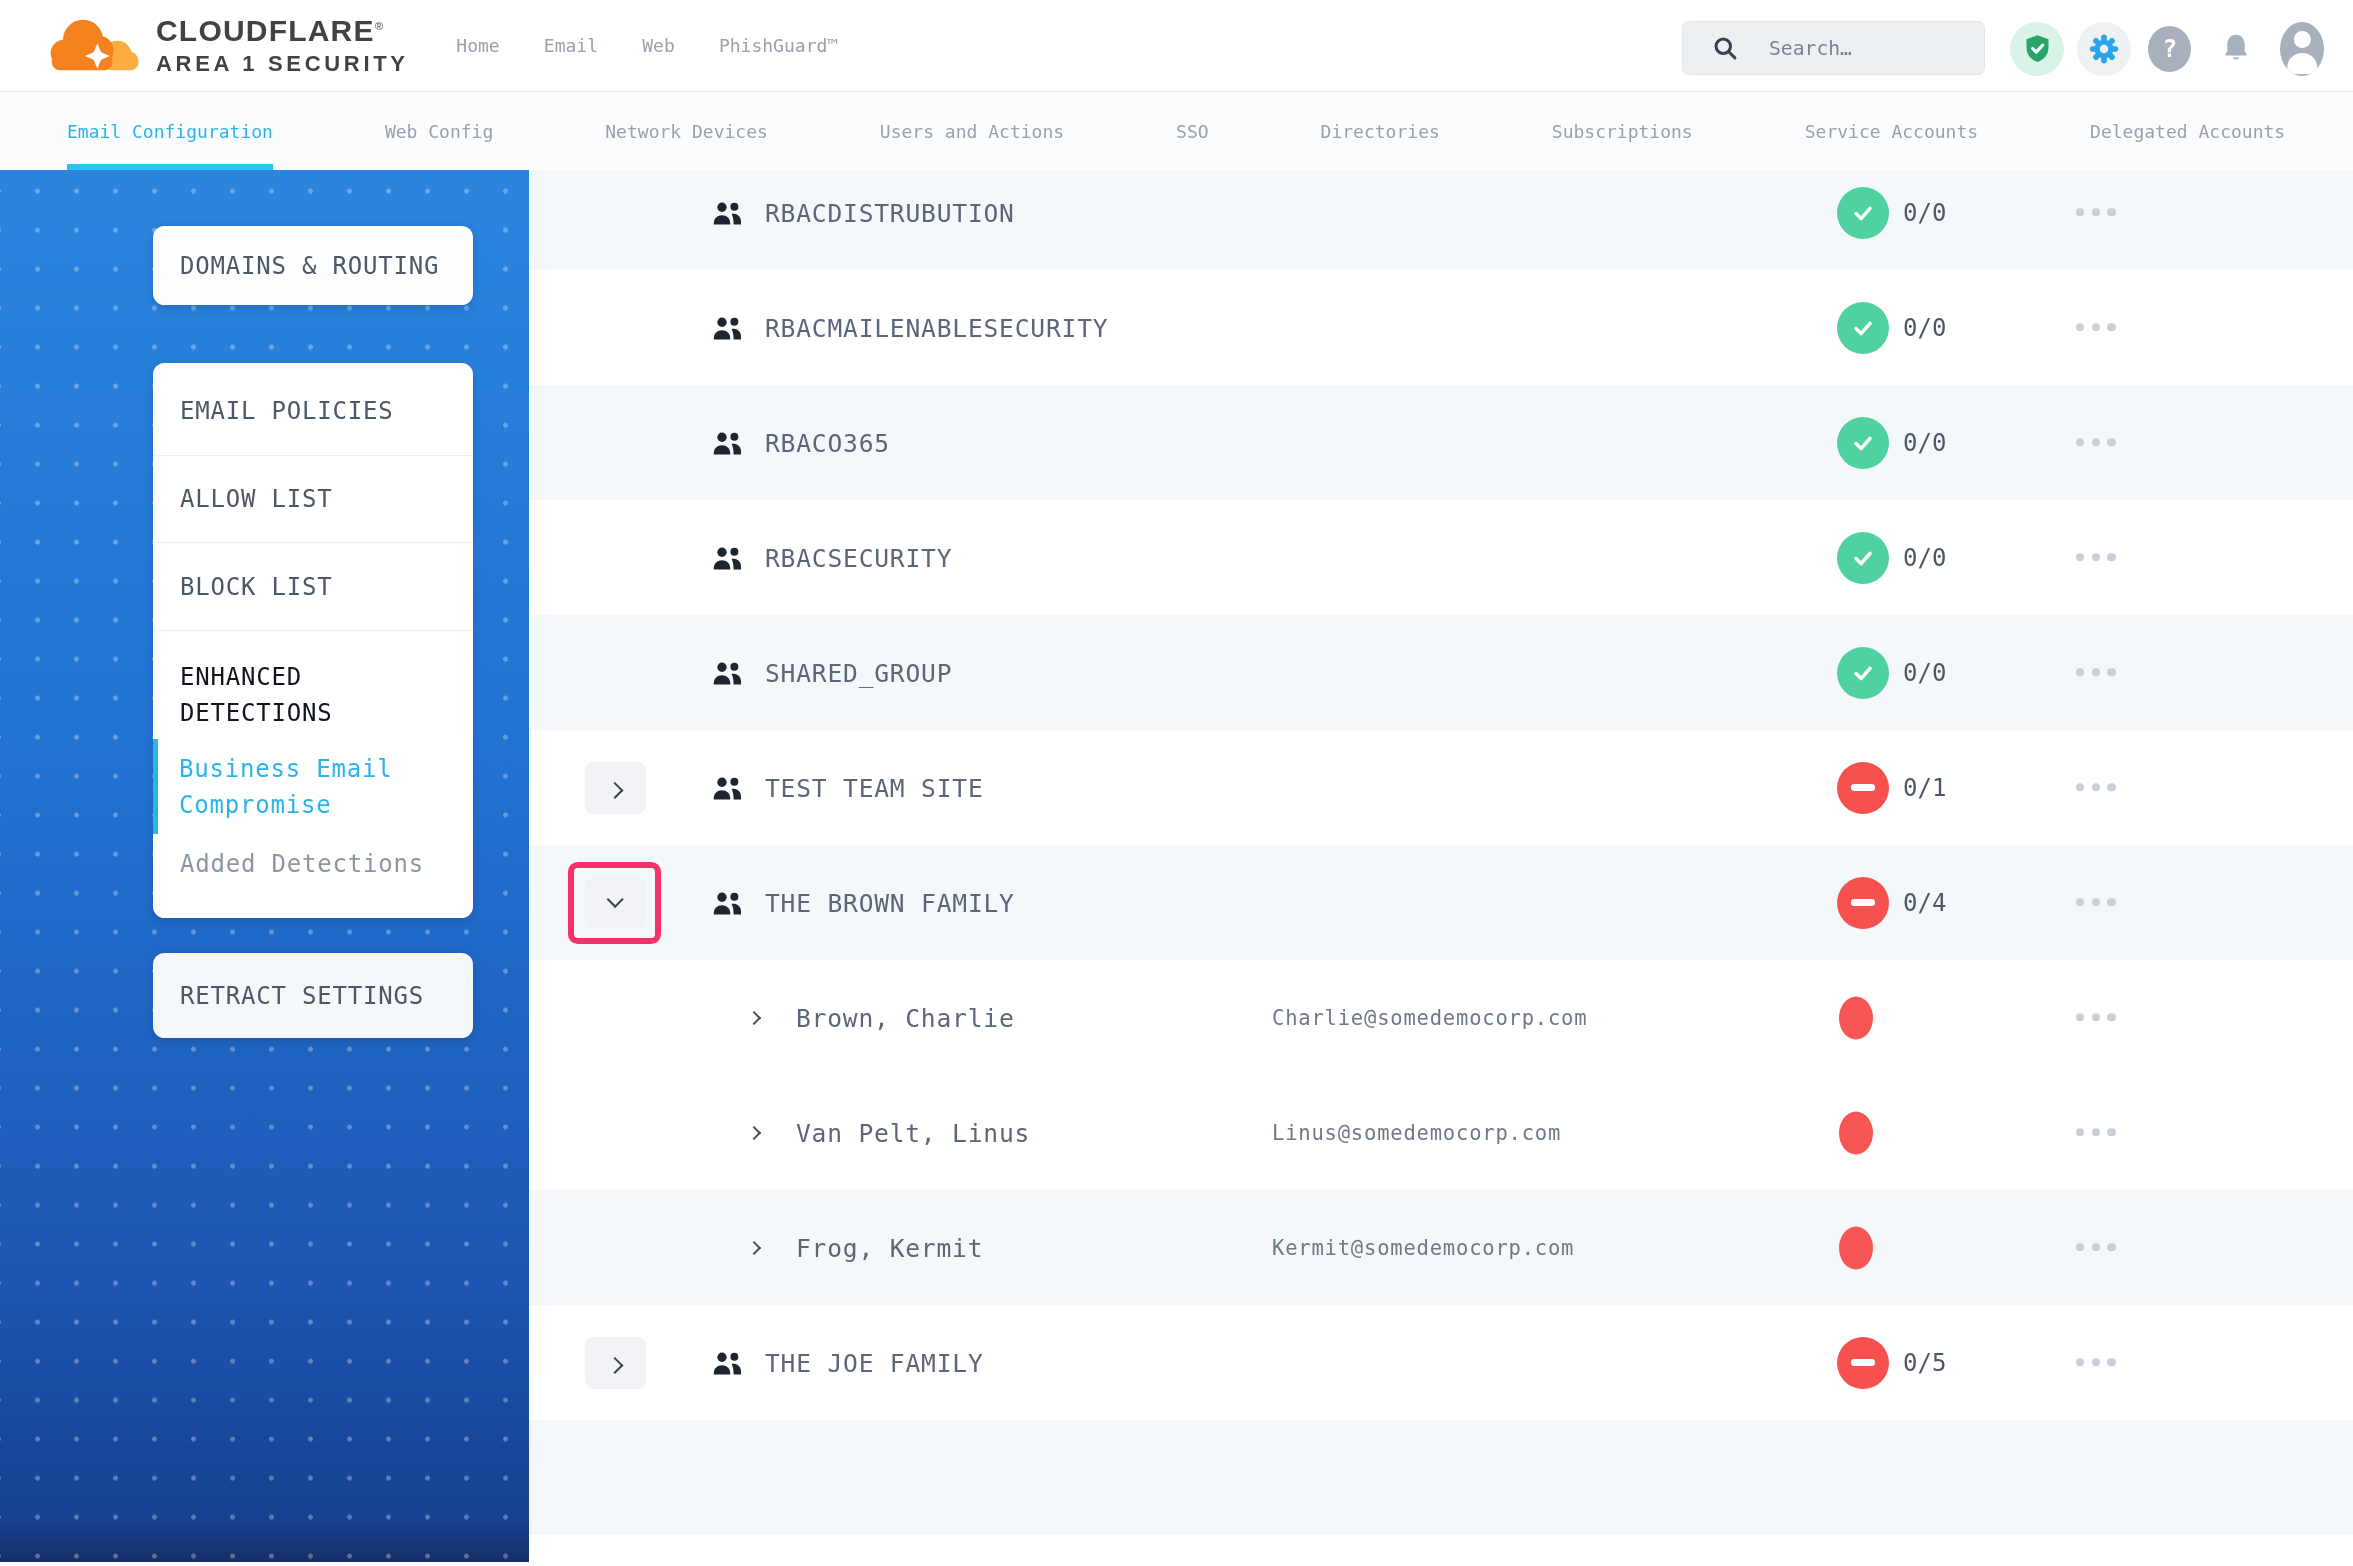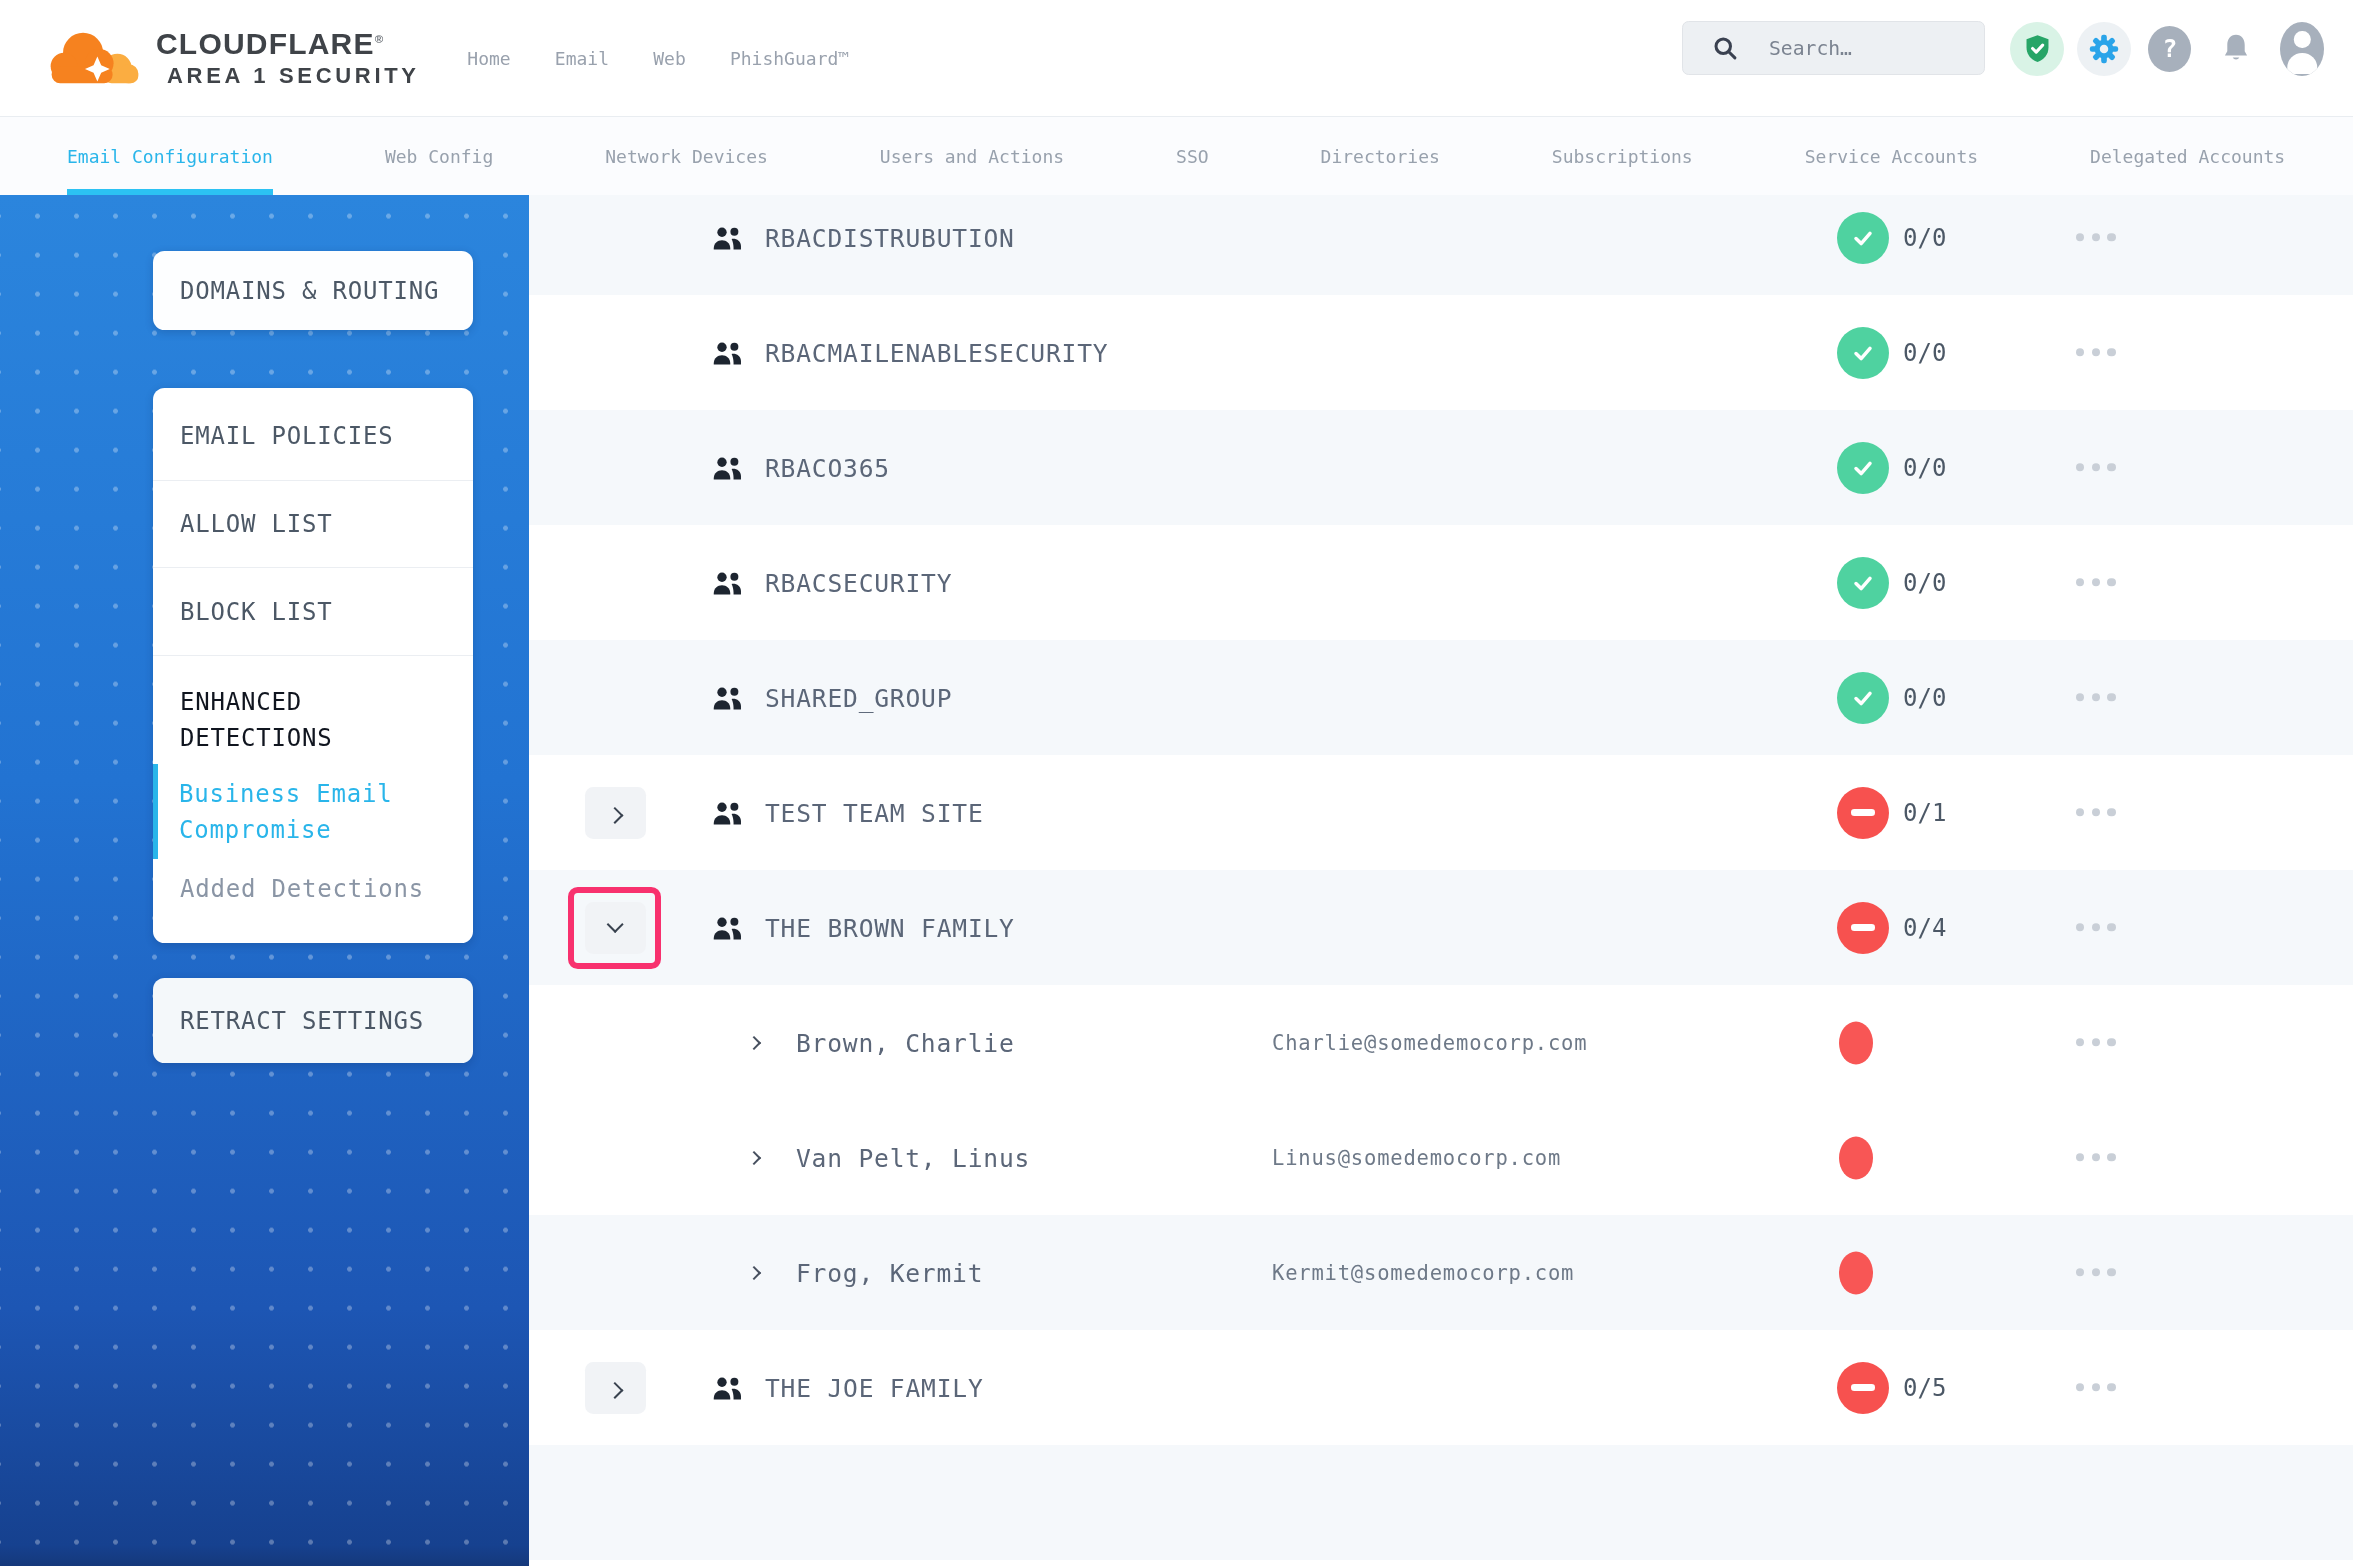--- a/index.html
+++ b/index.html
@@ -1,26 +1,26 @@
 <!DOCTYPE html>
 <html style="font-size:13px"><head>
 <meta charset="utf-8">
 <style>
   * { box-sizing: border-box; margin: 0; padding: 0; }
   html,body { width:2354px; height:1567px; overflow:hidden; }
   body { font-family:"DejaVu Sans Mono","Liberation Mono",monospace; background:#fff; }
 
   
-  .header { height:117px; background:#fff; border-bottom:0.8px solid #e9edf1; display:flex; align-items:center; position:relative; }
+  .header { height:92px; background:#fff; border-bottom:0.8px solid #e9edf1; display:flex; align-items:center; position:relative; }
   .brand { margin-left:46px; display:flex; align-items:center; gap:13px; }
   .brand svg { width:97px; height:61px; }
   .brand-text { font-family:"Liberation Sans",sans-serif; font-weight:700; color:#3f4348; }
   .brand-line1 { font-size:30px; letter-spacing:1.2px; }
   .brand-line1 sup { font-size:11.5px; color:#6b7076; }
-  .brand-line2 { font-size:22px; letter-spacing:3.7px; margin-top:2.5px;margin-left:11px; }
+  .brand-line2 { font-size:22px; letter-spacing:3.7px; margin-top:2.5px; }
   .header-nav { display:flex; gap:31px; margin-left:41px; }
   .header-link { font-size:18px; color:#99a1ad; padding:8.2px 6.6px; cursor:pointer; }
   .search { position:absolute; left:1682px; top:21px; width:303px; height:54px; background:#edf0f3; border:0.8px solid #e1e4e8; border-radius:6.6px; display:flex; align-items:center; padding-left:28px; }
   .search svg { width:28px; height:28px; flex:none; }
   .search input { border:none; outline:none; background:transparent; font-family:inherit; font-size:19.7px; color:#555e6b; margin-left:30px; width:205px; }
   .search input::placeholder { color:#7b8390; }
   .header-icons { position:absolute; right:24.6px; top:0; height:97px; display:flex; align-items:center; gap:12.3px; }
   .icon-slot { width:54px; height:54px; display:flex; align-items:center; justify-content:center; cursor:pointer; }
   .ring { width:54px; height:54px; border-radius:50%; display:flex; align-items:center; justify-content:center; }
   .ring.mint { background:#d9f3e6; }

